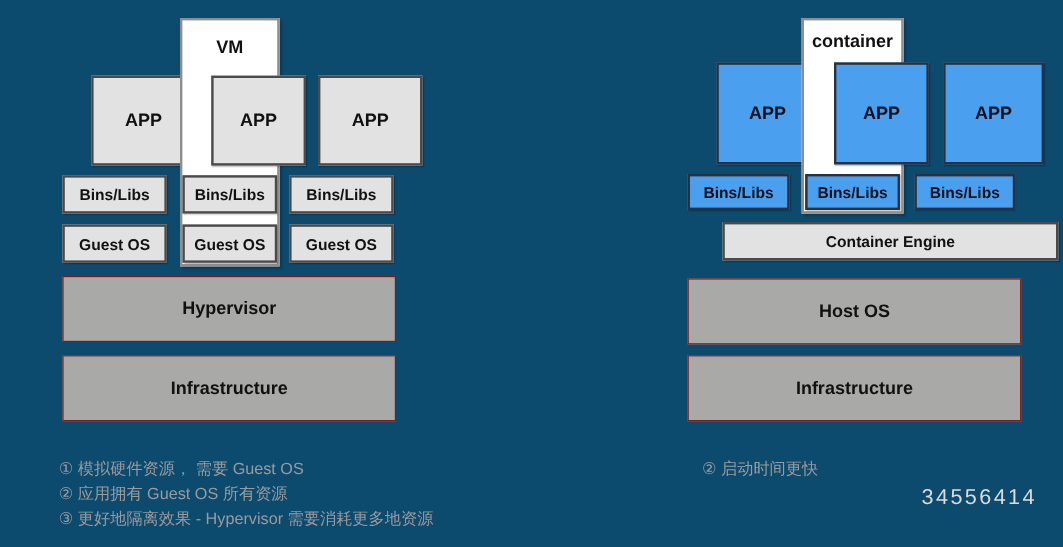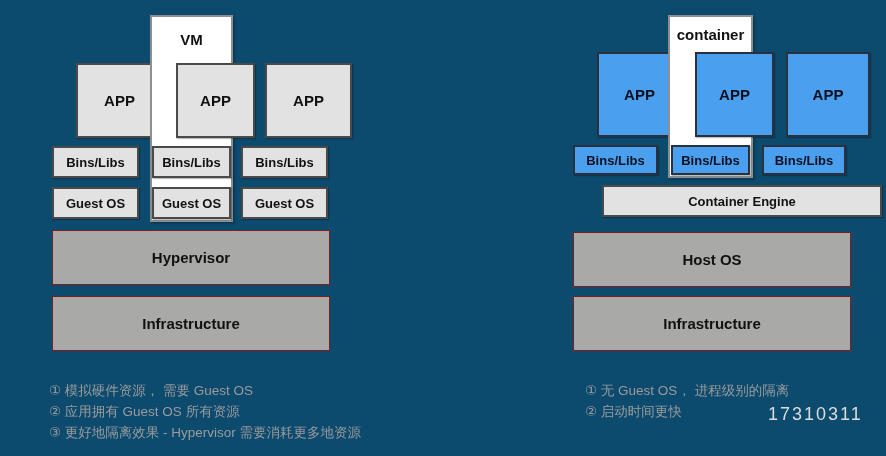--- a/index.html
+++ b/index.html
@@ -113,19 +113,18 @@
   <div class="abs cell blue-cell sub-font" style="left:573px; top:145px; width:85px; height:30px;">Bins/Libs</div>
   <div class="abs cell blue-cell sub-font mid" style="left:671px; top:145px; width:79px; height:30px;">Bins/Libs</div>
   <div class="abs cell blue-cell sub-font" style="left:762px; top:145px; width:84px; height:30px;">Bins/Libs</div>
 
   <div class="abs cell gray-cell sub-font" style="left:602px; top:185px; width:280px; height:32px;">Container Engine</div>
 
   <div class="abs cell bar" style="left:573px; top:232px; width:278px; height:55px;">Host OS</div>
   <div class="abs cell bar" style="left:573px; top:296px; width:278px; height:55px;">Infrastructure</div>
 
   <div class="notes" style="left:585px; top:380px;">
-    <div>① 无 Guest OS， 进程级别的隔离</div>
     <div>② 启动时间更快</div>
   </div>
 
-  <div class="watermark" style="left:768px; top:404px;">17310311</div>
+  <div class="watermark" style="left:768px; top:404px;">34556414</div>
 
 </div>
 
 </body></html>

